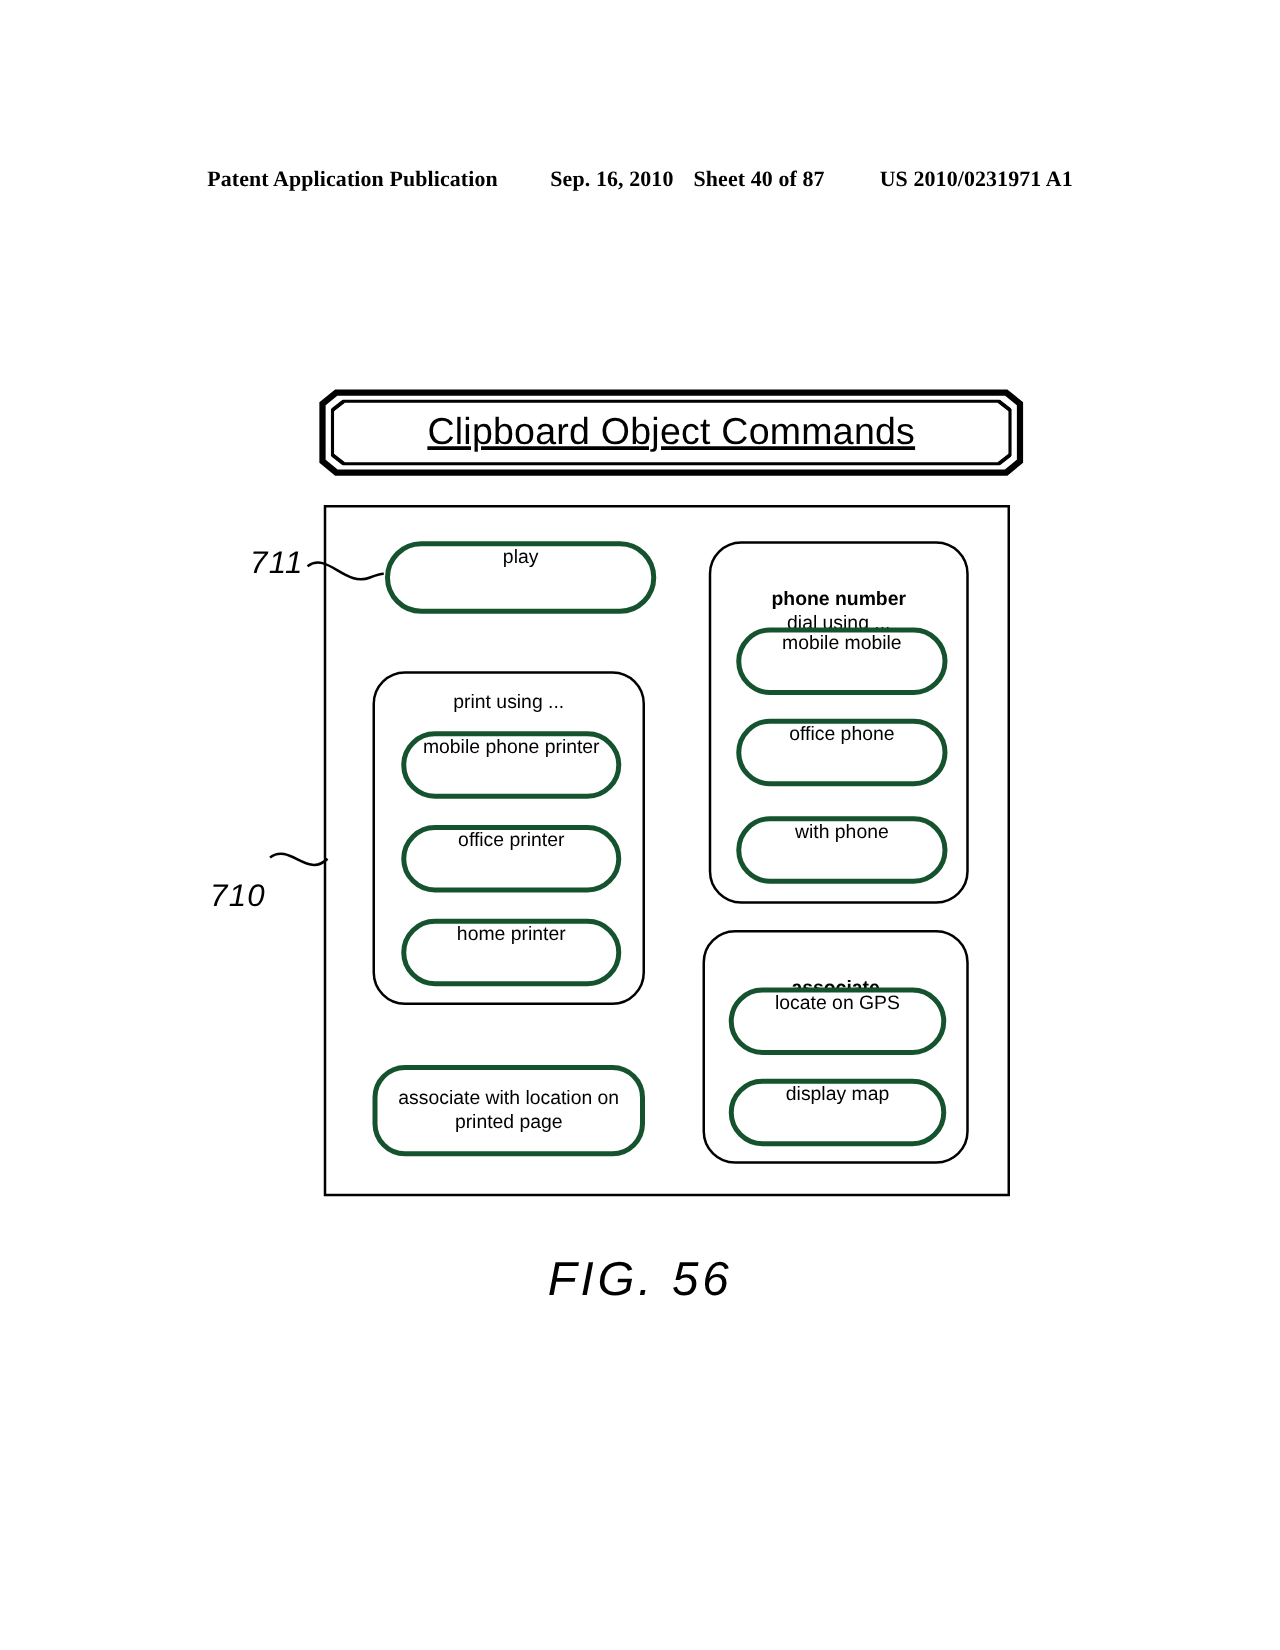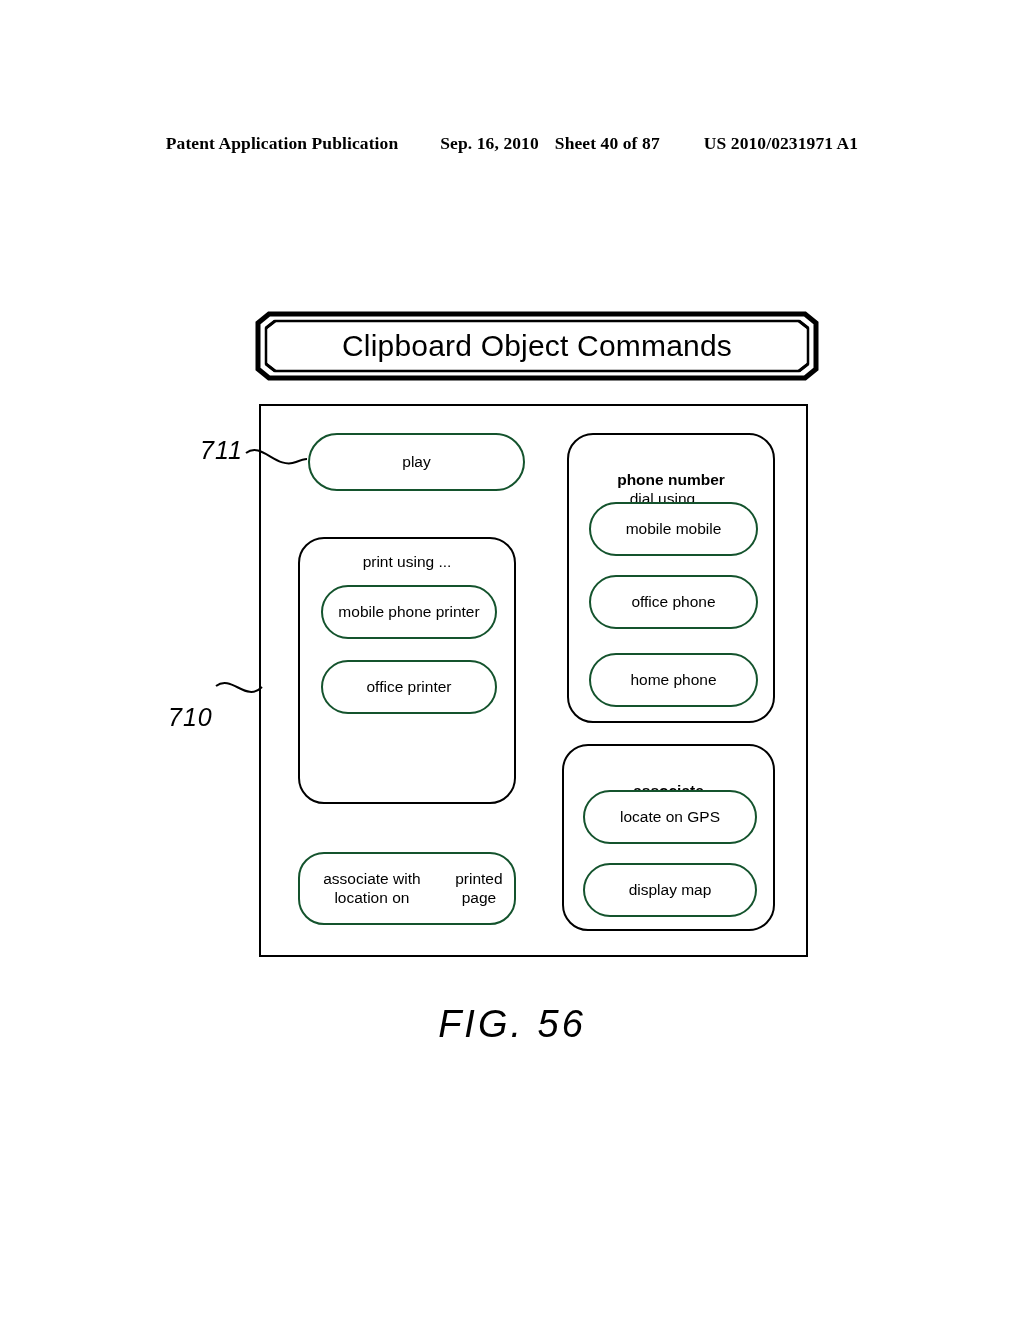--- a/index.html
+++ b/index.html
@@ -50,42 +50,42 @@
     top: 0;
     width: 564px;
     height: 70px;
     display: flex;
     align-items: center;
     justify-content: center;
     font-size: 30px;
     letter-spacing: 0.2px;
     padding-bottom: 1px;
     box-sizing: border-box;
+    text-decoration: underline;
   }
 
   
   .panel {
     position: absolute;
     left: 259px;
     top: 404px;
     width: 549px;
     height: 553px;
     border: 2.2px solid #000;
     box-sizing: border-box;
     background: #fff;
   }
 
   
   .pill {
     position: absolute;
-    border: 2px solid #14532d;
+    border: 4px solid #14532d;
     background: #fff;
     box-sizing: border-box;
     display: flex;
-    align-items: center;
     justify-content: center;
     text-align: center;
     font-size: 15.5px;
     line-height: 1.18;
   }
   .group {
     position: absolute;
     border: 2px solid #000;
     border-radius: 26px;
     background: #fff;
@@ -164,40 +164,43 @@
   <div class="group" style="left:37px; top:131px; width:218px; height:267px;">
     <div class="group-title" style="top:14px;">
       <span class="reg">print using ...</span>
     </div>
     <div class="pill" style="left:21px; top:46px; width:176px; height:54px; border-radius:27px;">
       <span>mobile phone printer</span>
     </div>
     <div class="pill" style="left:21px; top:121px; width:176px; height:54px; border-radius:27px;">
       <span>office printer</span>
     </div>
-  </div>
-
-  <div class="pill" style="left:37px; top:446px; width:218px; height:73px; border-radius:26px; flex-direction:row;">
+    <div class="pill" style="left:21px; top:196px; width:176px; height:54px; border-radius:27px;">
+      <span>home printer</span>
+    </div>
+  </div>
+
+  <div class="pill" style="left:37px; top:446px; width:218px; height:73px; border-radius:26px; flex-direction:column;">
     <span>associate with location on</span>
     <span>printed page</span>
   </div>
 
   <div class="group" style="left:306px; top:27px; width:208px; height:290px;">
     <div class="group-title" style="top:12px;">
       <span class="bold">phone number</span>
       <span class="reg">dial using ...</span>
     </div>
     <div class="pill" style="left:20px; top:67px; width:169px; height:54px; border-radius:27px;">
       <span>mobile mobile</span>
     </div>
     <div class="pill" style="left:20px; top:140px; width:169px; height:54px; border-radius:27px;">
       <span>office phone</span>
     </div>
     <div class="pill" style="left:20px; top:218px; width:169px; height:54px; border-radius:27px;">
-      <span>home phone</span>
+      <span>with phone</span>
     </div>
   </div>
 
   <div class="group" style="left:301px; top:338px; width:213px; height:187px;">
     <div class="group-title" style="top:12px;">
       <span class="bold">associate</span>
     </div>
     <div class="pill" style="left:19px; top:44px; width:174px; height:54px; border-radius:27px;">
       <span>locate on GPS</span>
     </div>

